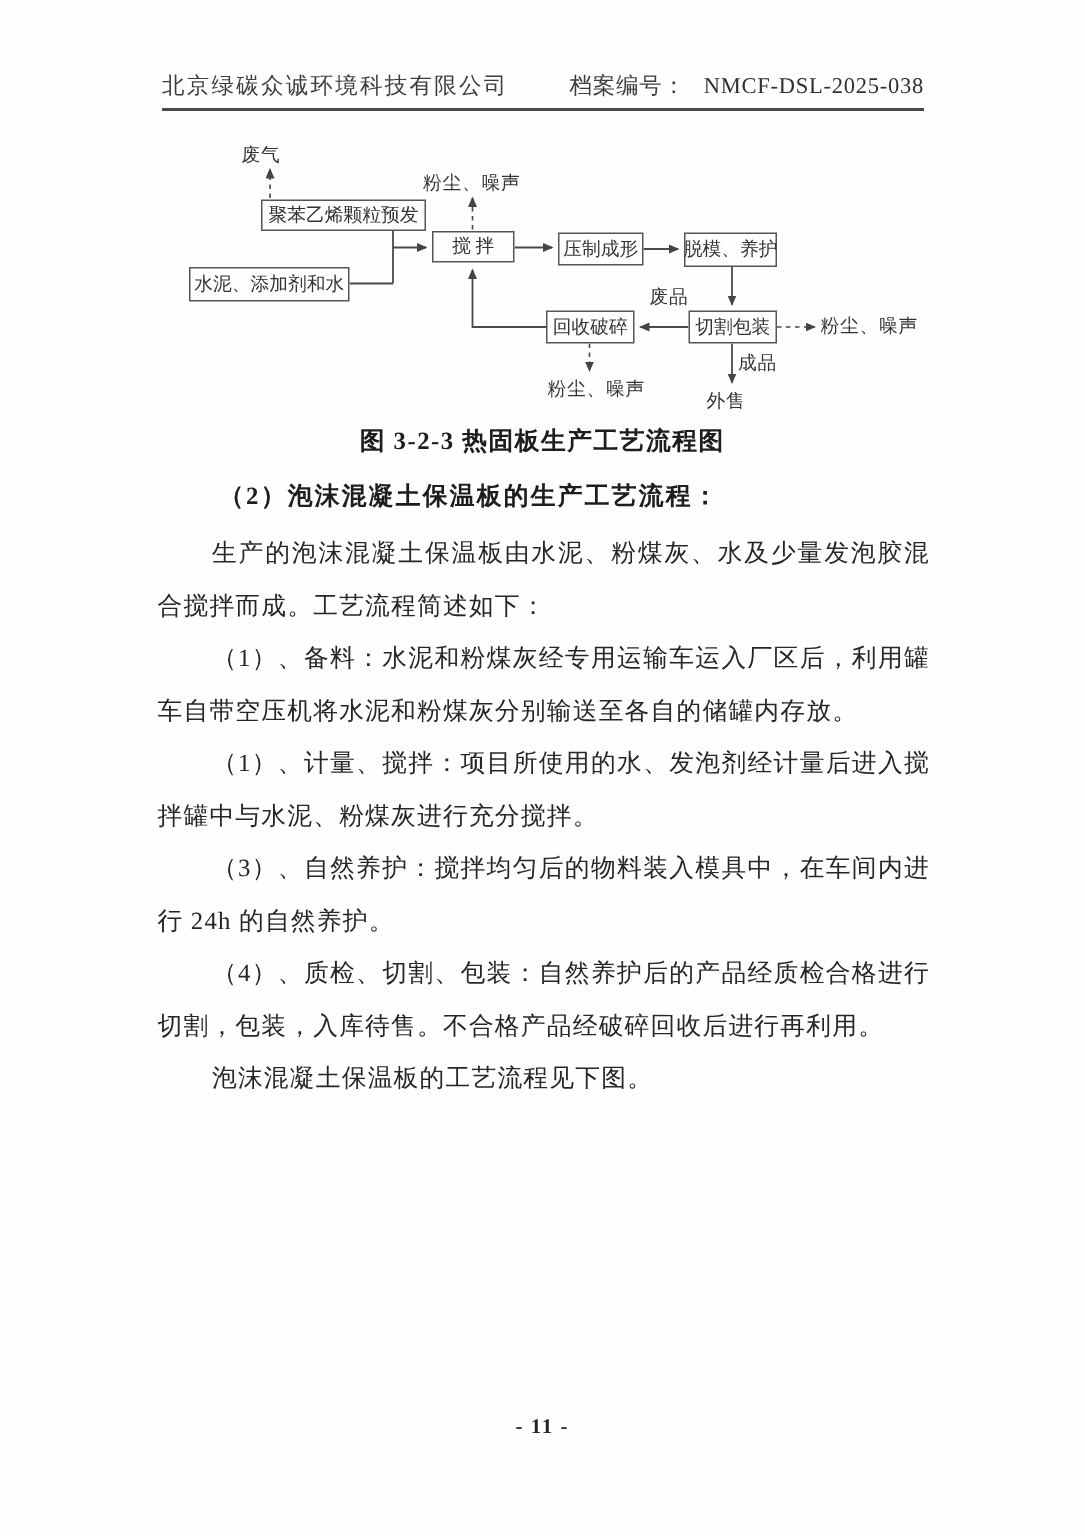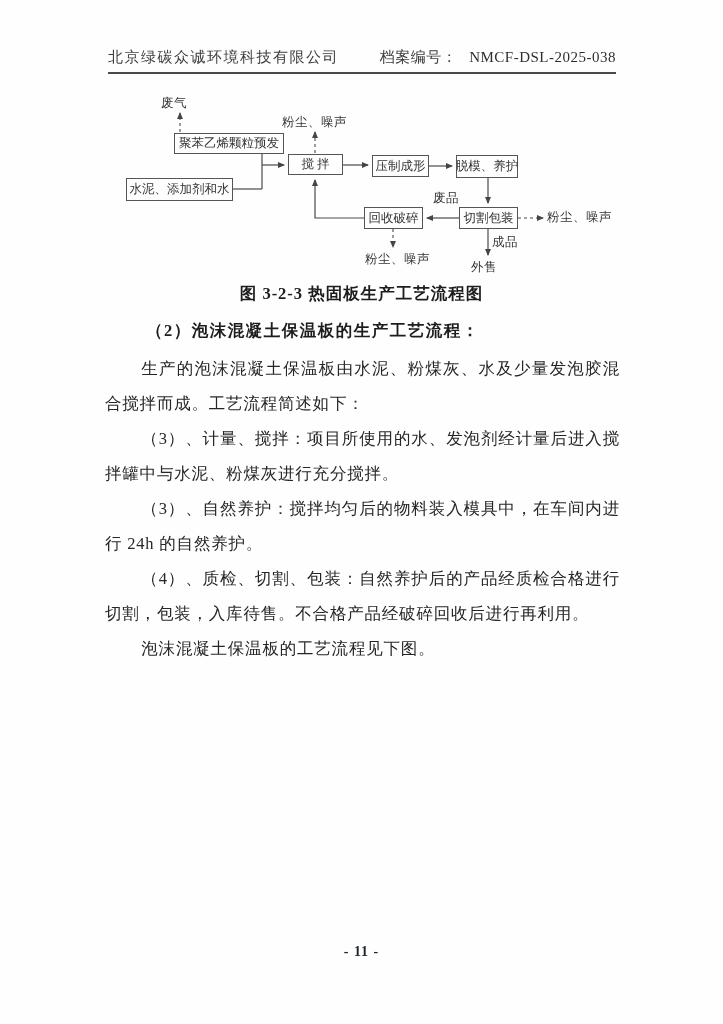--- a/index.html
+++ b/index.html
@@ -137,21 +137,22 @@
     <div class="fc-label" id="l-sale">外售</div>
     <div class="fc-label" id="l-dust-recycle">粉尘、噪声</div>
   </div>
 
   <div class="caption">图 3-2-3 热固板生产工艺流程图</div>
 
   <div class="sec-heading">（2）泡沫混凝土保温板的生产工艺流程：</div>
 
   <div class="body-text">
     <p>生产的泡沫混凝土保温板由水泥、粉煤灰、水及少量发泡胶混合搅拌而成。工艺流程简述如下：</p>
-    <p>（3）、计量、搅拌：项目所使用的水、发泡剂经计量后进入搅拌罐中与水泥、粉煤灰进行充分搅拌。</p>
+    <p>（1）、备料：水泥和粉煤灰经专用运输车运入厂区后，利用罐车自带空压机将水泥和粉煤灰分别输送至各自的储罐内存放。</p>
+    <p>（1）、计量、搅拌：项目所使用的水、发泡剂经计量后进入搅拌罐中与水泥、粉煤灰进行充分搅拌。</p>
     <p>（3）、自然养护：搅拌均匀后的物料装入模具中，在车间内进行 24h 的自然养护。</p>
     <p>（4）、质检、切割、包装：自然养护后的产品经质检合格进行切割，包装，入库待售。不合格产品经破碎回收后进行再利用。</p>
     <p>泡沫混凝土保温板的工艺流程见下图。</p>
   </div>
 
   <div class="footer">- 11 -</div>
 
 </div>
 
 </body></html>

